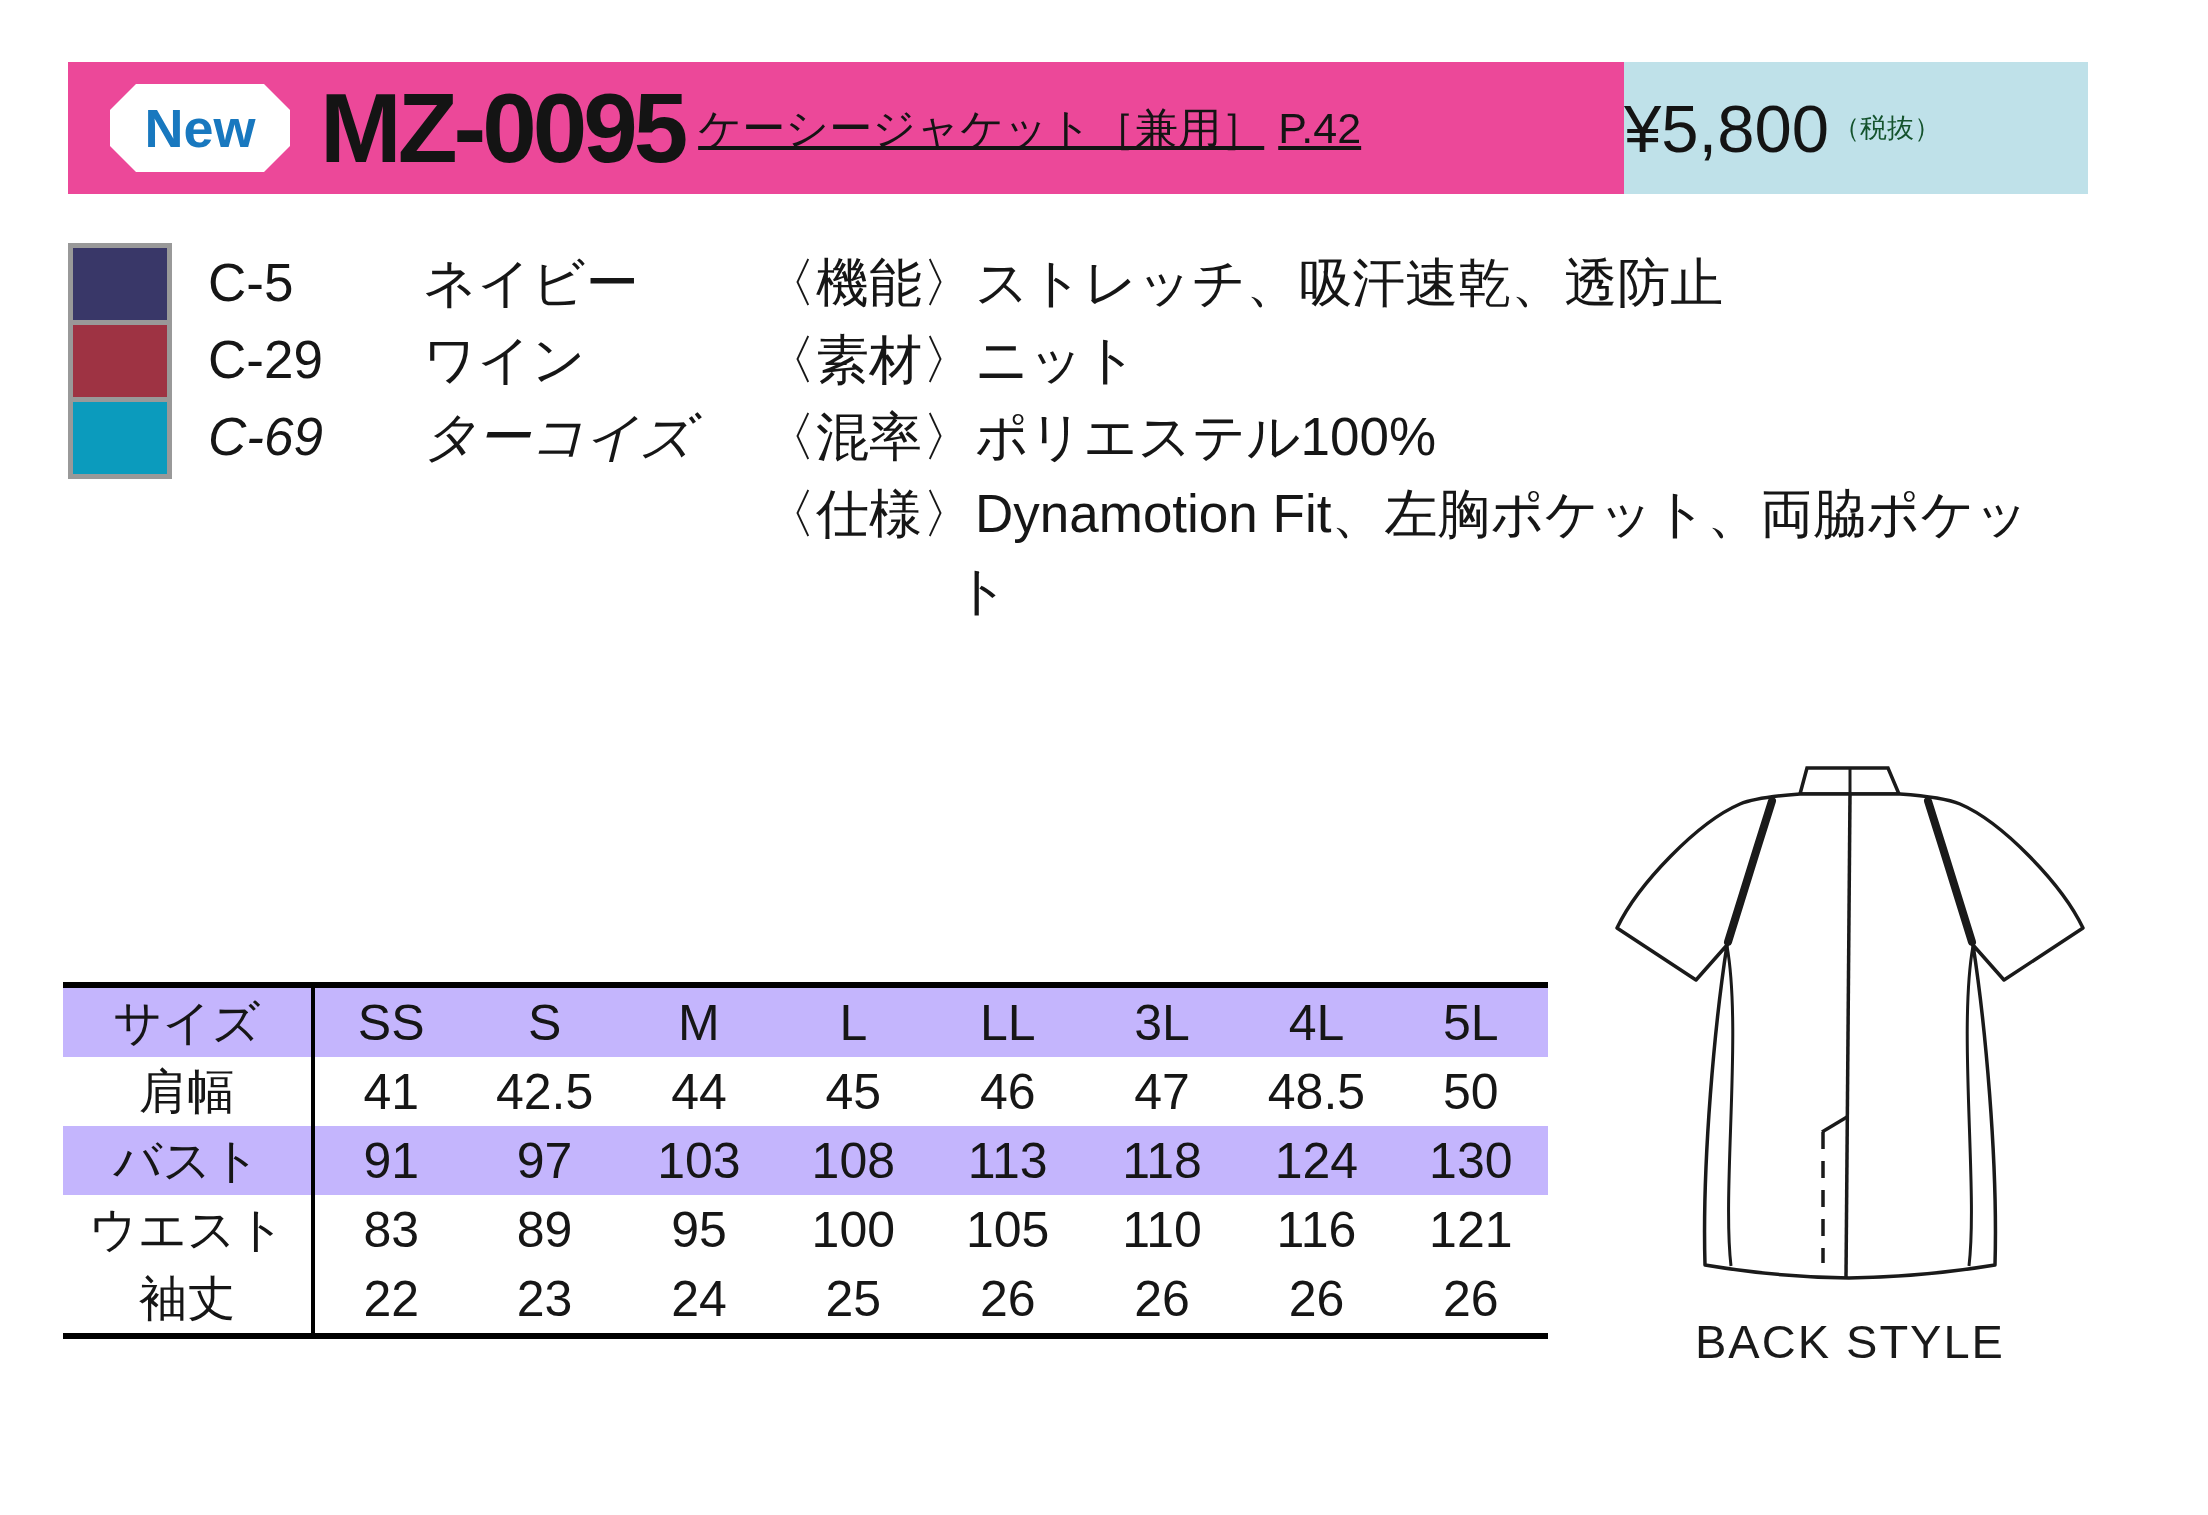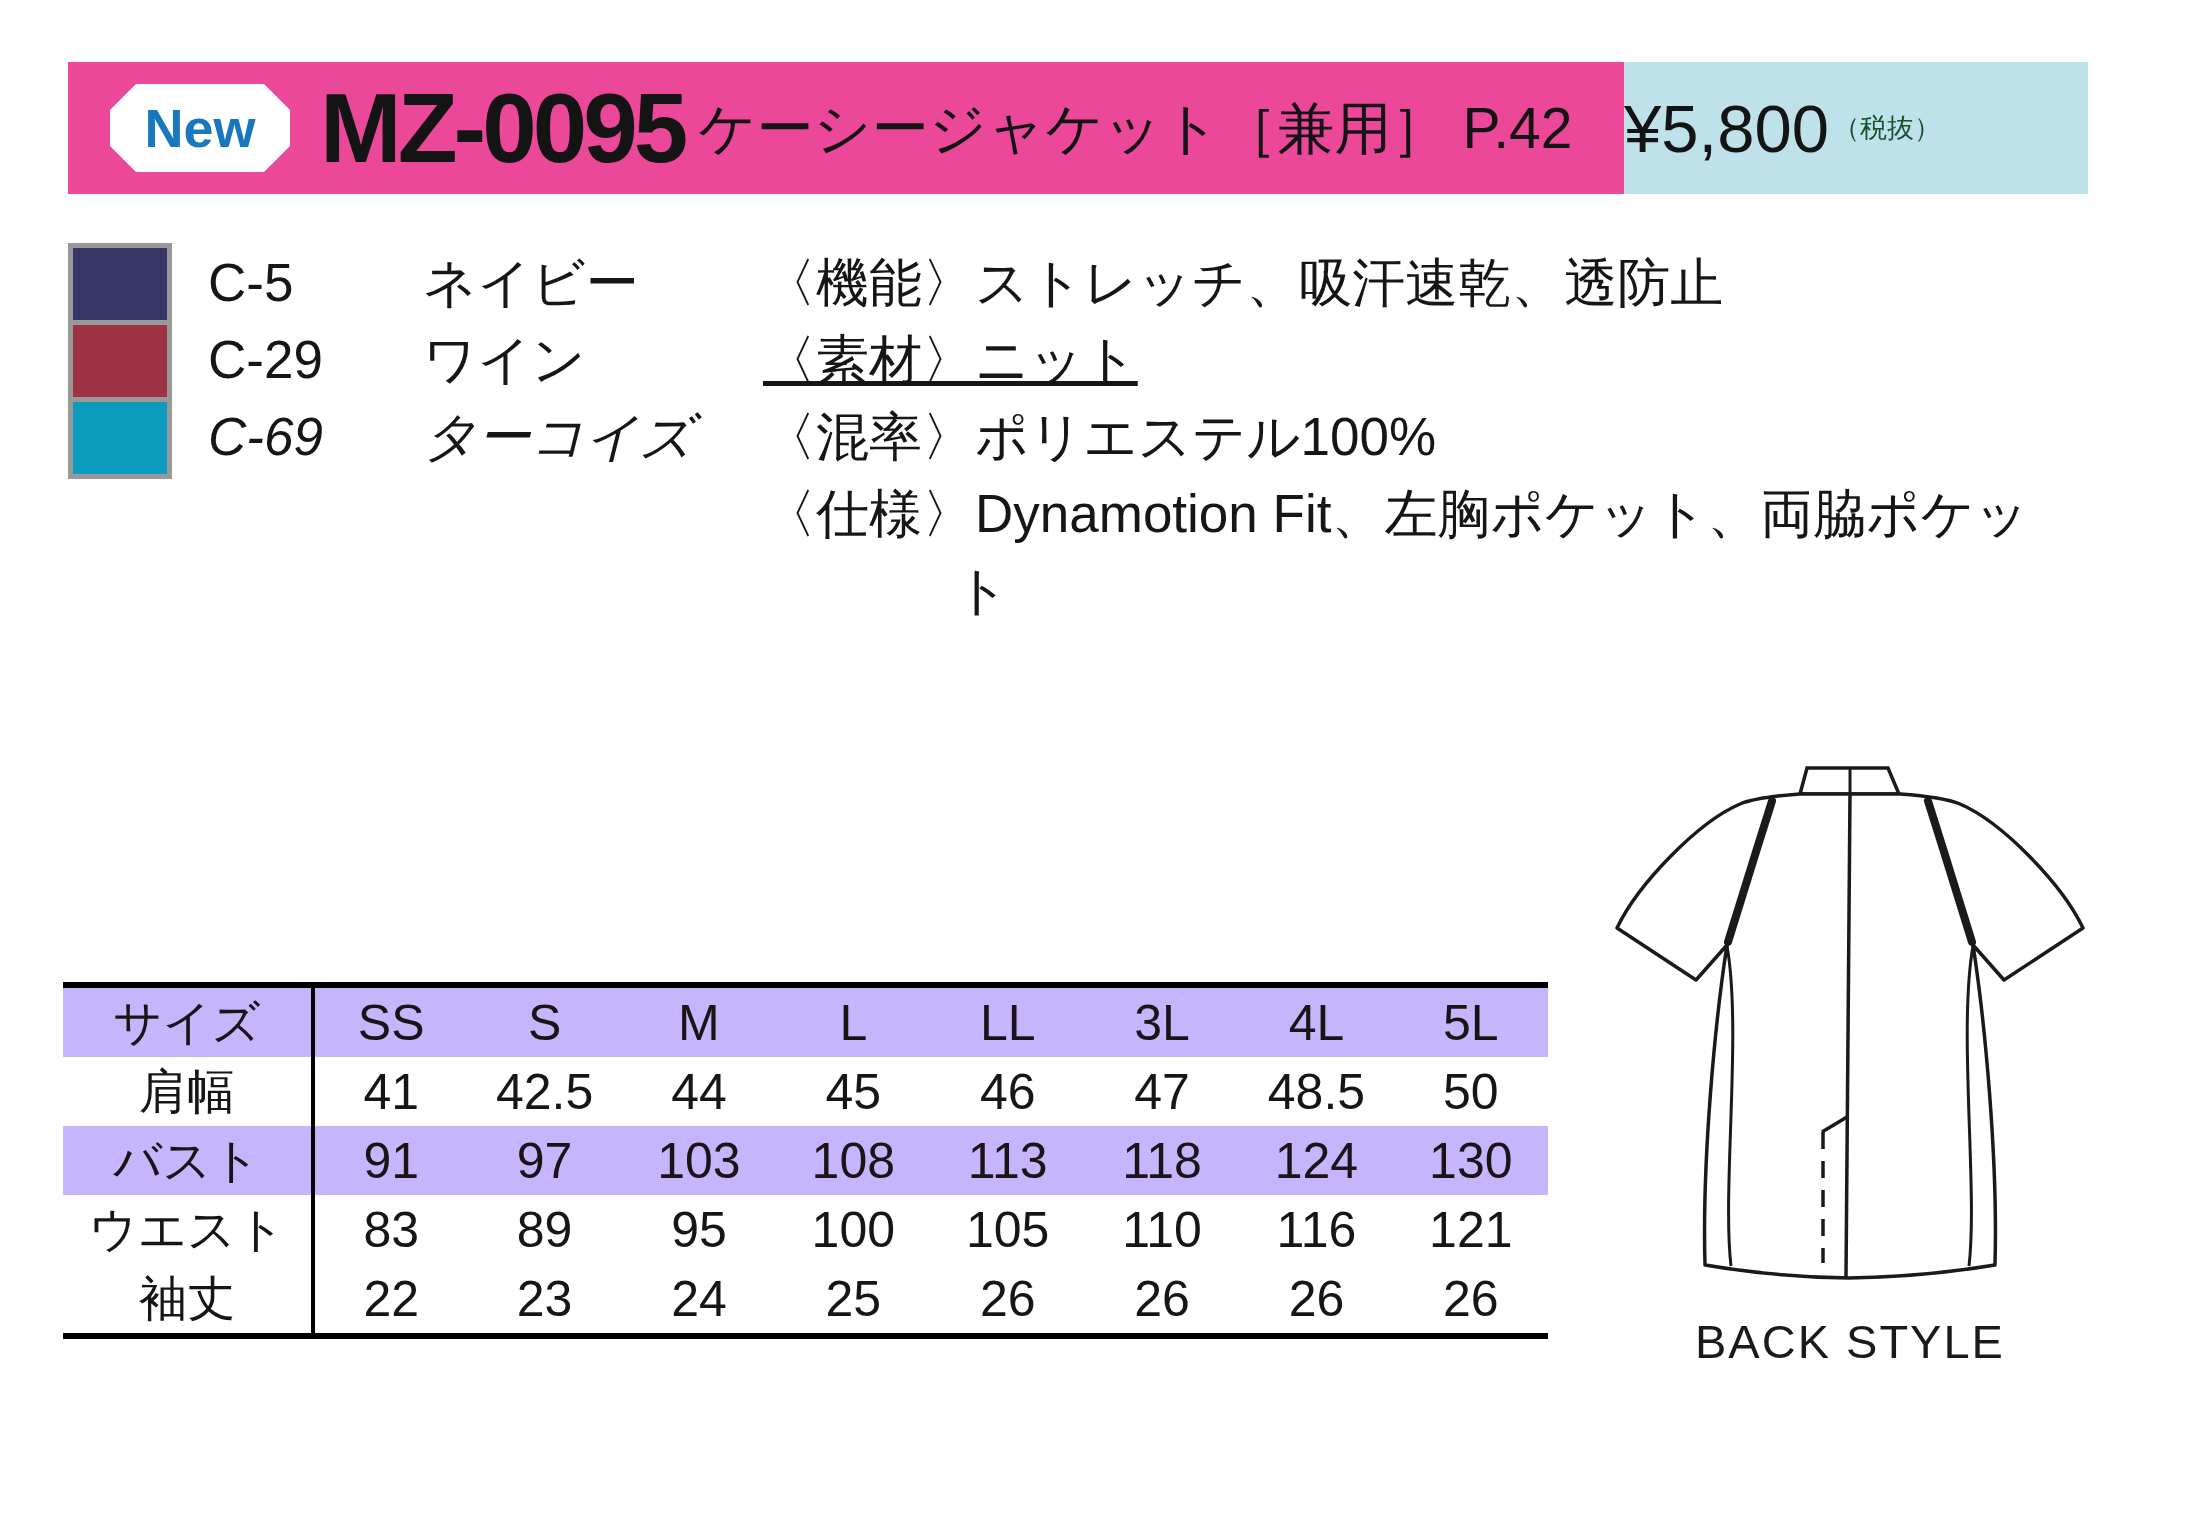--- a/index.html
+++ b/index.html
@@ -24,21 +24,21 @@
     flex:0 0 auto;
   }
   .new-badge span{
     color:#1878bf;font-size:54px;font-weight:bold;line-height:1;
   }
   .product-code{
     margin-left:30px;font-size:98px;font-weight:bold;letter-spacing:-4px;
     color:#141414;line-height:1;white-space:nowrap;
   }
   .product-name{
-    margin-left:14px;font-size:57px;color:#141414;white-space:nowrap;line-height:1;
+    margin-left:14px;font-size:43px;color:#141414;white-space:nowrap;line-height:1;text-decoration:underline;
   }
   .page-ref{margin-left:14px;}
   .price-panel{
     flex:1;height:100%;background:#bfe1e9;
     display:flex;align-items:center;
   }
   .price{font-size:67px;color:#141414;line-height:1;}
   .price-note{font-size:27px;color:#14532d;line-height:1;margin-left:4px;}
 
   
@@ -49,21 +49,21 @@
   }
   .swatch{width:94px;height:72px;}
   .color-code,.color-name,.spec-line,.spec-wrap{
     position:absolute;height:77px;line-height:77px;font-size:53px;
     color:#161616;white-space:nowrap;
   }
   .color-code{left:208px;}
   .color-name{left:423px;}
   .row0{top:244px;} .row1{top:321px;} .row2{top:398px;font-style:italic;}
   .spec-line{left:763px;}
-  .srow0{top:244px;} .srow1{top:321px;text-decoration:underline;} .srow2{top:398px;} .srow3{top:475px;}
+  .srow0{top:244px;} .srow1{top:321px;} .srow2{top:398px;} .srow3{top:475px;}
   .spec-wrap{left:955px;top:552px;}
 
   
   .size-table{
     position:absolute;left:63px;top:982px;width:1485px;
     border-collapse:collapse;table-layout:fixed;
     border-top:6px solid #000;border-bottom:6px solid #000;
     font-size:50px;color:#161616;
   }
   .size-table td{

